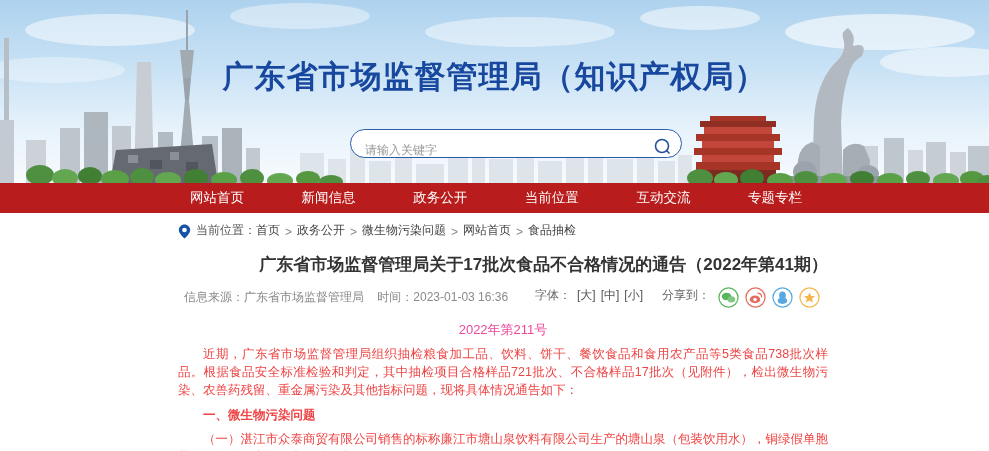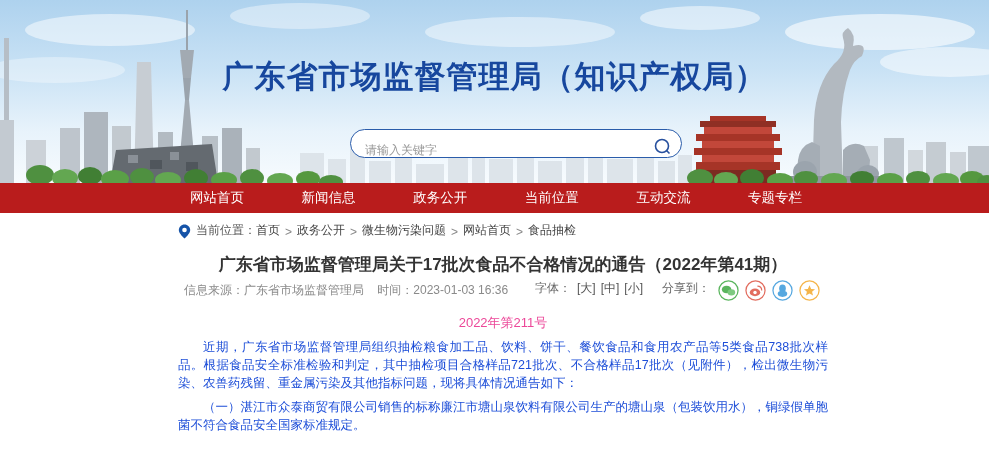--- a/index.html
+++ b/index.html
@@ -27,30 +27,30 @@
   .nav { width:989px; height:30px; background:#b91c1c; display:flex; align-items:center; }
   .nav-inner { display:flex; margin-left:190px; width:612px; justify-content:space-between; }
   .nav-item { color:#fff; font-size:13.5px; cursor:pointer; text-decoration:none; }
 
   
   .container { width:650px; margin-left:178px; }
   .breadcrumb { margin-top:9px; display:flex; align-items:flex-end; font-size:12px; color:#555; }
   .breadcrumb .pin { display:flex; align-items:center; margin-right:5px; }
   .breadcrumb a { color:#444; text-decoration:none; cursor:pointer; }
   .breadcrumb .sep { color:#888; margin:0 5px; font-style:normal; }
-  .art-title { margin-top:14px; text-align:center; font-size:17px; font-weight:bold; color:#333; }
-  .meta-row { margin-top:4px; display:flex; justify-content:space-between; align-items:center;
+  .art-title { margin-top:14px; text-align:right; font-size:17px; font-weight:bold; color:#333; }
+  .meta-row { margin-top:11px; display:flex; justify-content:space-between; align-items:center;
     font-size:12px; color:#8a8a8a; padding:0 2px 0 6px; }
   .meta-left span { margin-right:10px; }
   .meta-right { display:flex; align-items:flex-start; color:#666; }
   .meta-right .fsz { margin-right:5px; cursor:pointer; color:#555; }
   .meta-right .share-label { margin:0 8px 0 14px; }
   .share-ico { display:inline-flex; margin-right:6px; cursor:pointer; }
   .doc-number { margin-top:13px; text-align:center; font-size:13px; color:#ec4899; }
-  .para { margin-top:6px; font-size:12.5px; color:#1d4ed8; line-height:18px;
+  .para { margin-top:6px; font-size:12.5px; color:#ef4444; line-height:18px;
     text-align:justify; text-indent:2em; }
   .para.heading { font-weight:bold; margin-top:7px; }
 </style>
 </head>
 <body>
 
 <div class="page">
 
   <div class="header">
     <svg class="hdr-art" width="989" height="183" viewBox="0 0 989 183" aria-hidden="true">
@@ -252,16 +252,17 @@
             <circle cx="11" cy="11" r="10" fill="none" stroke="#f5b54a" stroke-width="1.3"></circle>
             <polygon points="11,5.5 12.7,9.3 16.8,9.6 13.7,12.3 14.7,16.3 11,14.1 7.3,16.3 8.3,12.3 5.2,9.6 9.3,9.3" fill="#f5b54a"></polygon>
           </svg>
         </span>
       </div>
     </div>
 
     <div class="doc-number">2022年第211号</div>
 
     <p class="para">近期，广东省市场监督管理局组织抽检粮食加工品、饮料、饼干、餐饮食品和食用农产品等5类食品738批次样品。根据食品安全标准检验和判定，其中抽检项目合格样品721批次、不合格样品17批次（见附件），检出微生物污染、农兽药残留、重金属污染及其他指标问题，现将具体情况通告如下：</p>
+    <p class="para heading">一、微生物污染问题</p>
     <p class="para">（一）湛江市众泰商贸有限公司销售的标称廉江市塘山泉饮料有限公司生产的塘山泉（包装饮用水），铜绿假单胞菌不符合食品安全国家标准规定。</p>
 
   </div>
 </div>
 
 </body></html>

